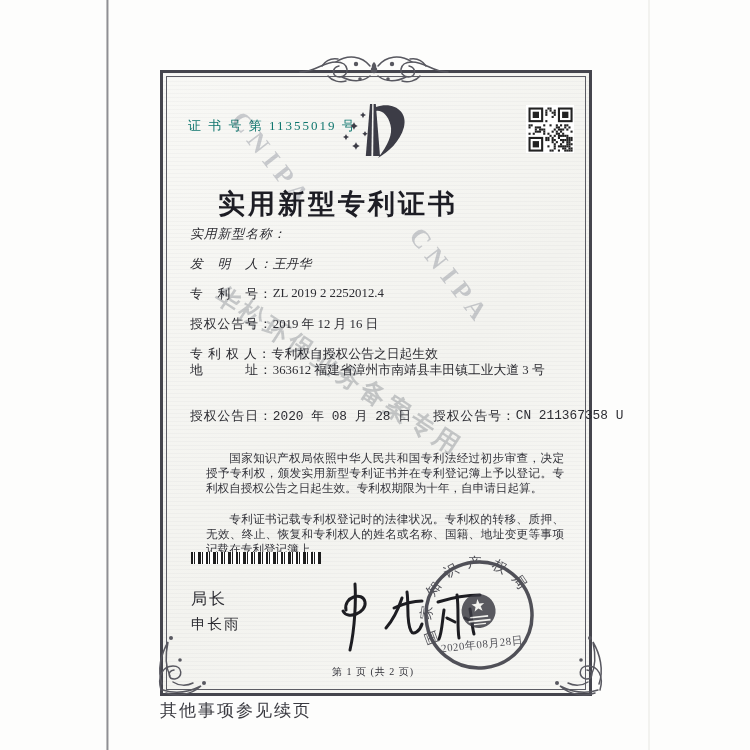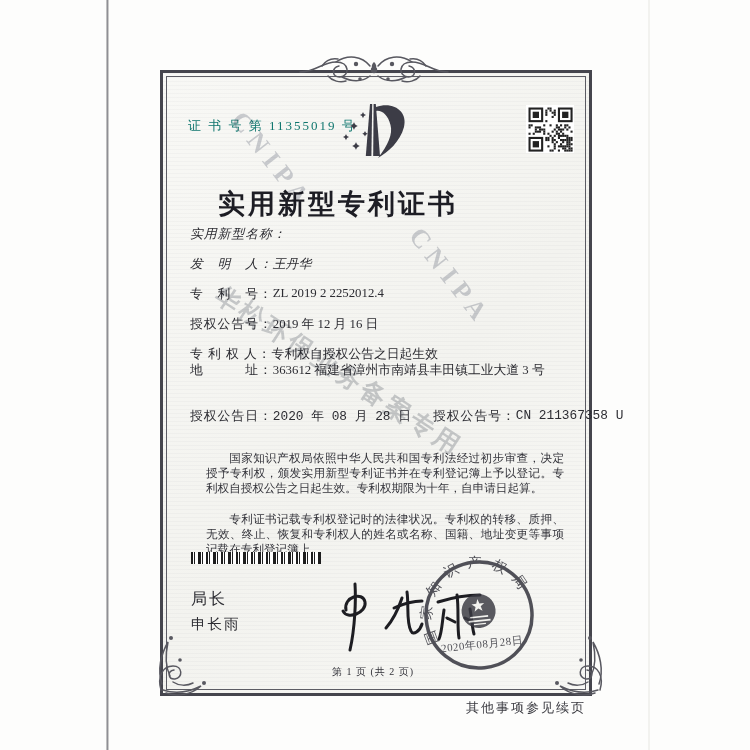--- a/index.html
+++ b/index.html
@@ -33,21 +33,21 @@
   .body-text p{margin:16px;text-indent:2em;}
   .barcode{left:191px;top:552px;width:130px;height:12px;
     background:repeating-linear-gradient(90deg,
       #1e1e1e 0 2px,#fff 2px 3px,#1e1e1e 3px 4px,#fff 4px 7px,
       #1e1e1e 7px 10px,#fff 10px 11px,#1e1e1e 11px 12px,#fff 12px 15px);}
   .sig-title{left:191px;top:589px;font-size:16px;letter-spacing:2px;}
   .sig-name{left:191px;top:615px;font-size:14.5px;letter-spacing:2px;}
   .signature-svg{left:318px;top:578px;}
   .seal-svg{left:419px;top:555px;transform:rotate(-6deg);}
   .page-footer{left:160px;top:665px;width:426px;text-align:center;font-size:10px;color:#33333a;letter-spacing:1px;}
-  .note{left:160px;top:699px;width:426px;text-align:right;font-size:13px;color:#3a3a40;letter-spacing:2px;}
+  .note{left:160px;top:699px;width:426px;text-align:left;font-size:17px;color:#3a3a40;letter-spacing:2px;}
   
   .wm{pointer-events:none;mix-blend-mode:multiply;font-weight:bold;}
   .wm-cnipa1{left:248px;top:106px;transform:rotate(52deg);transform-origin:0 0;
     font-size:26px;letter-spacing:7px;color:rgba(168,172,182,.55);}
   .wm-cnipa2{left:426px;top:222px;transform:rotate(52deg);transform-origin:0 0;
     font-size:26px;letter-spacing:7px;color:rgba(168,172,182,.55);}
   .wm-company{left:226px;top:278px;transform:rotate(33deg);transform-origin:0 0;
     font-size:25px;letter-spacing:4px;color:rgba(156,160,168,.5);}
   .orn{color:#585860;}
 </style>

